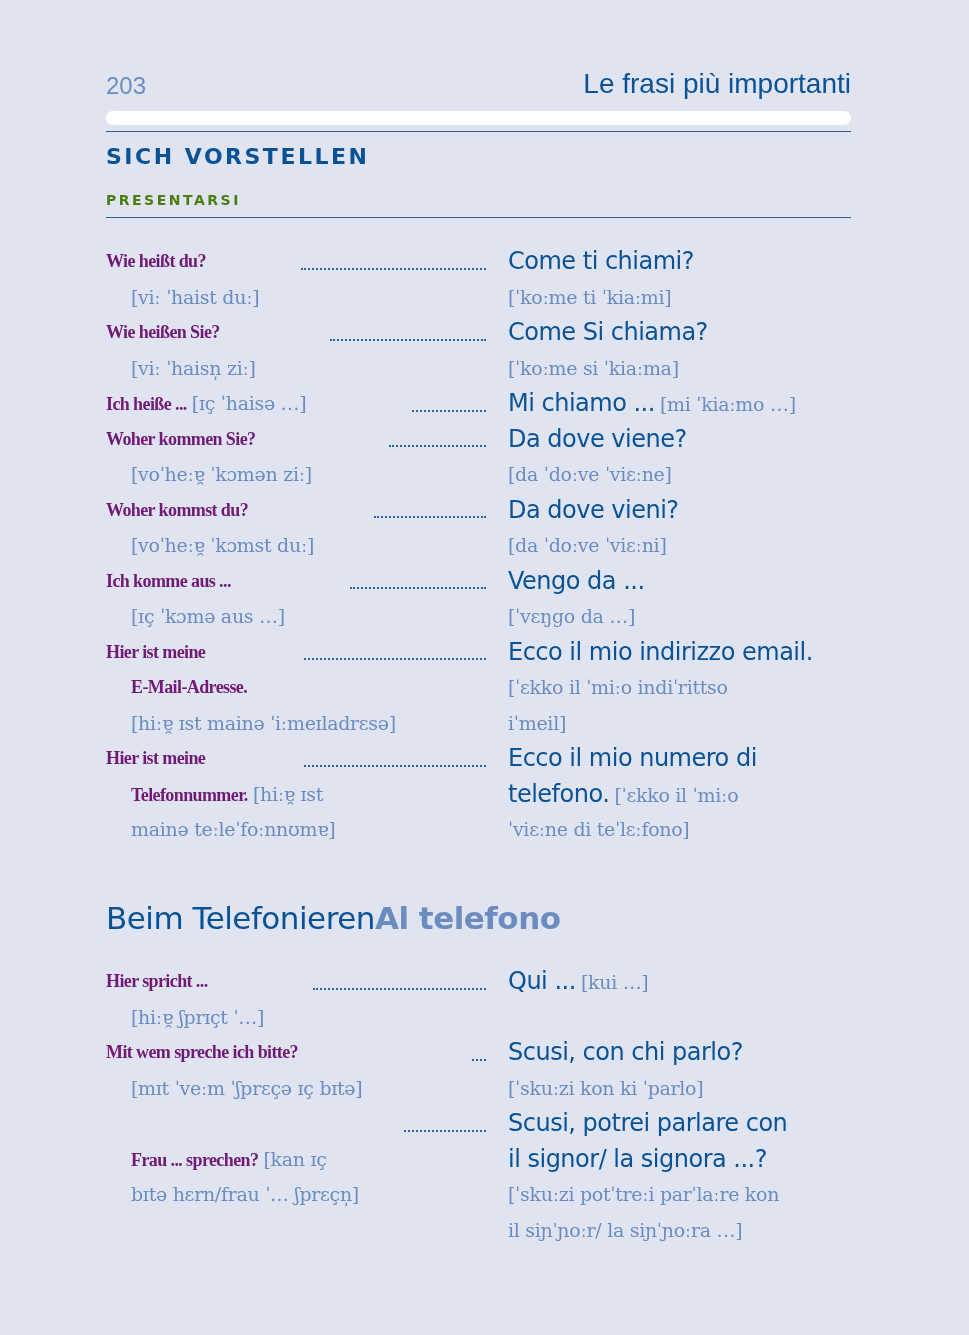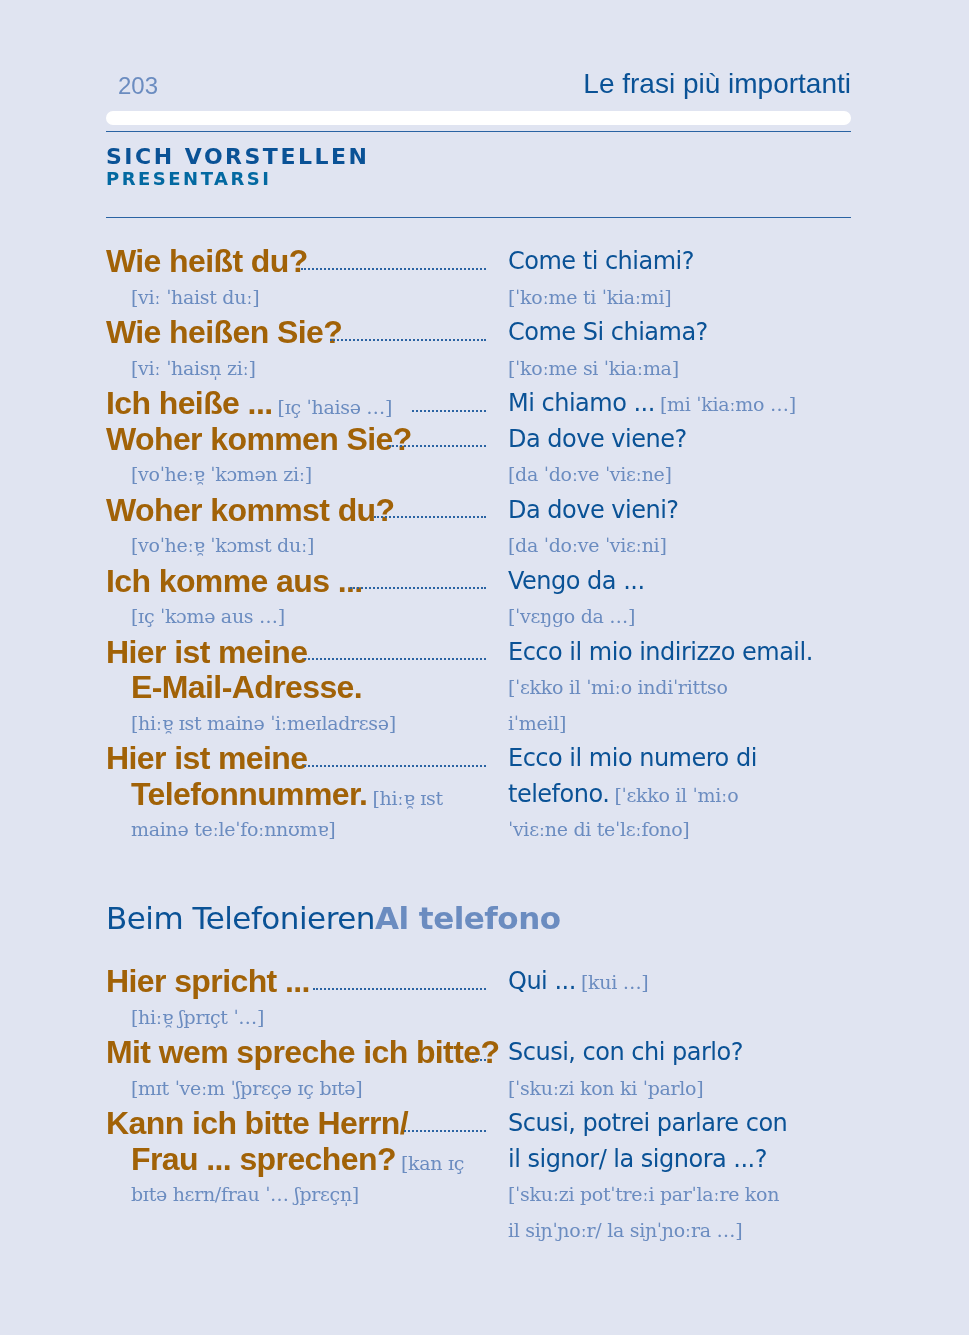--- a/index.html
+++ b/index.html
@@ -28,21 +28,20 @@
       width: 745px;
       height: 36px;
     }
     .page-number {
       position: absolute;
       left: 0;
       top: 4px;
       font-family: "Liberation Sans", sans-serif;
       font-size: 24px;
       color: #6b8cc0;
-      margin-left: 12px;
     }
     .running-title {
       position: absolute;
       right: 0;
       top: 0;
       font-family: "Liberation Sans", sans-serif;
       font-size: 28px;
       color: #0a5296;
     }
     .white-bar {
@@ -66,27 +65,27 @@
       top: 144px;
       left: 0;
       font-family: "DejaVu Sans", sans-serif;
       font-weight: bold;
       font-size: 22px;
       letter-spacing: 2.5px;
       color: #0a5296;
     }
     .section-label-it {
       position: absolute;
-      top: 168px;
+      top: 192px;
       left: 0;
       font-family: "DejaVu Sans", sans-serif;
       font-weight: bold;
-      font-size: 18px;
+      font-size: 14px;
       letter-spacing: 2.5px;
-      color: #0369a1;
+      color: #4d7c0f;
     }
     .entries {
       position: absolute;
       left: 0;
       width: 745px;
     }
     .entry {
       position: relative;
       display: flex;
       width: 745px;
@@ -100,24 +99,24 @@
       left: 402px;
       width: 345px;
     }
     .line {
       height: 35.5px;
       line-height: 35.5px;
       white-space: nowrap;
       position: relative;
     }
     .de-phrase {
-      font-family: Liberation Sans, sans-serif;
+      font-family: Liberation Serif, serif;
       font-weight: bold;
-      font-size: 32px;
-      color: #a16207;
+      font-size: 18px;
+      color: #701a75;
       letter-spacing: -0.6px;
     }
     .it-phrase {
       font-family: "DejaVu Sans", sans-serif;
       font-size: 24px;
       color: #0a5296;
       letter-spacing: -0.5px;
     }
     .ipa {
       font-family: "DejaVu Serif", serif;
@@ -281,21 +280,21 @@
         <div class="line indent"><span class="ipa">[mɪt ˈveːm ˈʃprɛçə ɪç bɪtə]</span></div>
       </div>
       <div class="col-it">
         <div class="line"><span class="it-phrase">Scusi, con chi parlo?</span></div>
         <div class="line"><span class="ipa">[ˈskuːzi kon ki ˈparlo]</span></div>
       </div>
     </div>
 
     <div class="entry">
       <div class="col-de">
-        <div class="line"><span class="de-phrase">Kann ich bitte Herrn/</span><span class="dots" style="width:82px;"></span></div>
+        <div class="line"><span class="dots" style="width:82px;"></span></div>
         <div class="line indent"><span class="de-phrase">Frau ... sprechen?</span> <span class="ipa">[kan ɪç</span></div>
         <div class="line indent"><span class="ipa">bɪtə hɛrn/frau ˈ… ʃprɛçn̩]</span></div>
       </div>
       <div class="col-it">
         <div class="line"><span class="it-phrase">Scusi, potrei parlare con</span></div>
         <div class="line"><span class="it-phrase">il signor/ la signora ...?</span></div>
         <div class="line"><span class="ipa">[ˈskuːzi potˈtreːi parˈlaːre kon</span></div>
         <div class="line"><span class="ipa">il siɲˈɲoːr/ la siɲˈɲoːra …]</span></div>
       </div>
     </div>

